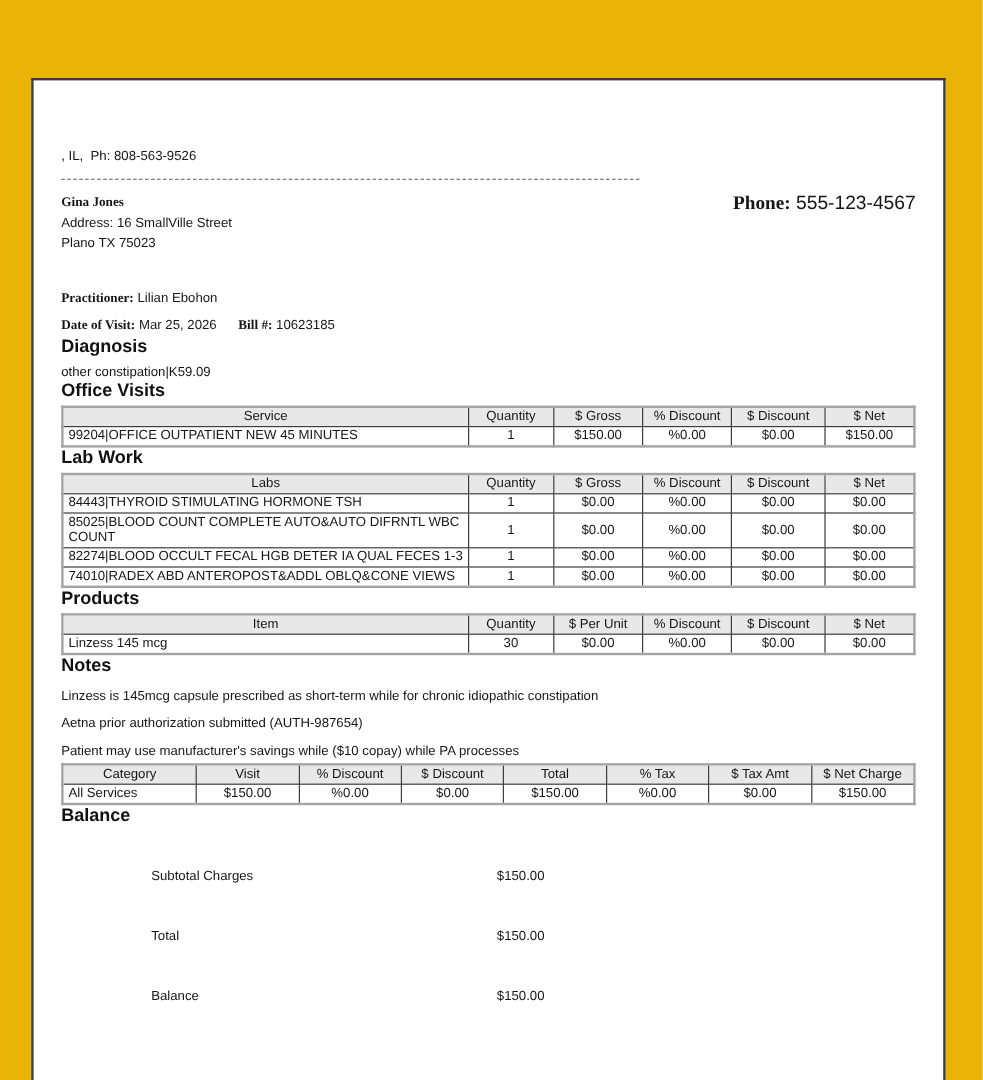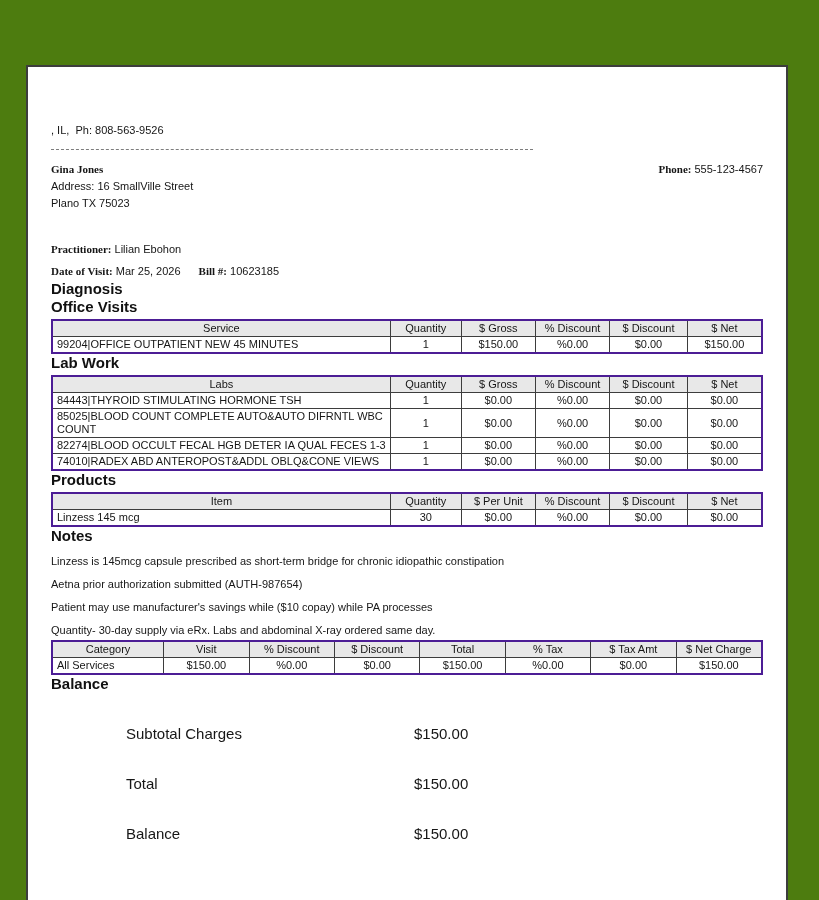--- a/index.html
+++ b/index.html
@@ -1,61 +1,61 @@
 <!DOCTYPE html>
 <html><head>
 <meta charset="utf-8">
 <style>
   html,body{margin:0;padding:0;background:#ffffff;}
   #screen{
     position:relative;width:819px;height:900px;overflow:hidden;
-    background:#4d7c0f;font-family:"Liberation Sans",sans-serif;color:#161616;
+    background:#eab308;font-family:"Liberation Sans",sans-serif;color:#161616;
   }
   #doc-box{
     position:absolute;left:26px;top:65px;width:762px;height:900px;
     border:2px solid #3d3d3d;border-bottom:none;background:#ffffff;box-sizing:border-box;
   }
   #doc-content{padding:56px 23px 0 23px;}
   .t11{font-size:11px;line-height:14px;}
   .pre{white-space:pre;}
   .b{font-weight:bold;font-family:Liberation Serif, serif;}
   .sep{width:482px;border-top:1px dashed #7d7d7d;height:0;margin-top:12px;}
   .patient-row{display:flex;justify-content:space-between;margin-top:11px;}
   .patient-left div{line-height:17px;}
-  .phone{font-size:11px;line-height:17px;}
+  .phone{font-size:16px;line-height:17px;}
   .prac-line{margin-top:29px;line-height:17px;}
   .date-line{margin-top:5px;line-height:17px;}
   .date-line .gap{display:inline-block;width:18px;}
   h2.sec{font-size:15px;line-height:18px;margin:0;font-weight:bold;color:#111;}
   .mt6{margin-top:6px;} .mt8{margin-top:8px;}
   .diag-val{margin-top:5px;}
   table.grid{
     width:100%;border-collapse:collapse;margin-top:3px;
     font-size:11px;table-layout:fixed;
   }
   table.grid th,table.grid td{
     border:1px solid #3d3d3d;padding:1px 4px;line-height:13px;
     text-align:center;overflow:hidden;
   }
-  table.grid{border:2px solid #4c1d95;}
+  table.grid{border:2px solid #a3a3a3;}
   table.grid th{background:#e8e8e8;font-weight:normal;}
   table.grid td.first-col{text-align:left;}
   table.svc th:nth-child(1),table.svc td:nth-child(1){width:50%;}
   table.svc th:nth-child(2),table.svc td:nth-child(2){width:9.5%;}
   table.svc th:nth-child(3),table.svc td:nth-child(3){width:10%;}
   table.svc th:nth-child(4),table.svc td:nth-child(4){width:10%;}
   table.svc th:nth-child(5),table.svc td:nth-child(5){width:10.5%;}
   table.svc th:nth-child(6),table.svc td:nth-child(6){width:10%;}
   table.chg th:nth-child(1),table.chg td:nth-child(1){width:16%;}
   table.chg th,table.chg td{width:12%;}
   .notes-h{margin-top:33px;}
   .note-line{font-size:11px;line-height:14px;margin-top:9px;}
   .charges-h{margin-top:9px;}
   .balance-h{margin-top:10px;}
-  .bal-row{position:relative;font-size:15px;line-height:18px;padding-left:75px;margin-top:32px;}
+  .bal-row{position:relative;font-size:11px;line-height:18px;padding-left:75px;margin-top:32px;}
   .bal-row .val{position:absolute;left:363px;top:0;}
   .bal-rows{margin-top:3px;}
 </style>
 </head>
 <body>
 
 <div id="screen">
   <div id="doc-box">
     <div id="doc-content">
 
@@ -70,20 +70,21 @@
           <div>Plano TX 75023</div>
         </div>
         <div class="phone"><span class="b">Phone:</span><span class="pre"> 555-123-4567</span></div>
       </div>
 
       <div class="t11 prac-line"><span class="b">Practitioner:</span><span class="pre"> Lilian Ebohon</span></div>
 
       <div class="t11 date-line"><span class="b">Date of Visit:</span><span class="pre"> Mar 25, 2026</span><span class="gap"></span><span class="b">Bill #:</span><span class="pre"> 10623185</span></div>
 
       <h2 class="sec mt6">Diagnosis</h2>
+      <div class="t11 diag-val">other constipation|K59.09</div>
 
       <h2 class="sec mt6">Office Visits</h2>
       <table class="grid svc">
           <thead>
             <tr>
               <th>Service</th>
               <th>Quantity</th>
               <th>$ Gross</th>
               <th>% Discount</th>
               <th>$ Discount</th>
@@ -168,24 +169,23 @@
               <td>30</td>
               <td>$0.00</td>
               <td>%0.00</td>
               <td>$0.00</td>
               <td>$0.00</td>
             </tr>
           </tbody>
         </table>
 
       <h2 class="sec notes-h">Notes</h2>
-      <div class="note-line">Linzess is 145mcg capsule prescribed as short-term bridge for chronic idiopathic constipation</div>
+      <div class="note-line">Linzess is 145mcg capsule prescribed as short-term while for chronic idiopathic constipation</div>
       <div class="note-line">Aetna prior authorization submitted (AUTH-987654)</div>
       <div class="note-line">Patient may use manufacturer's savings while ($10 copay) while PA processes</div>
-      <div class="note-line">Quantity- 30-day supply via eRx. Labs and abdominal X-ray ordered same day.</div>
 
       <table class="grid chg">
           <thead>
             <tr>
               <th>Category</th>
               <th>Visit</th>
               <th>% Discount</th>
               <th>$ Discount</th>
               <th>Total</th>
               <th>% Tax</th>

